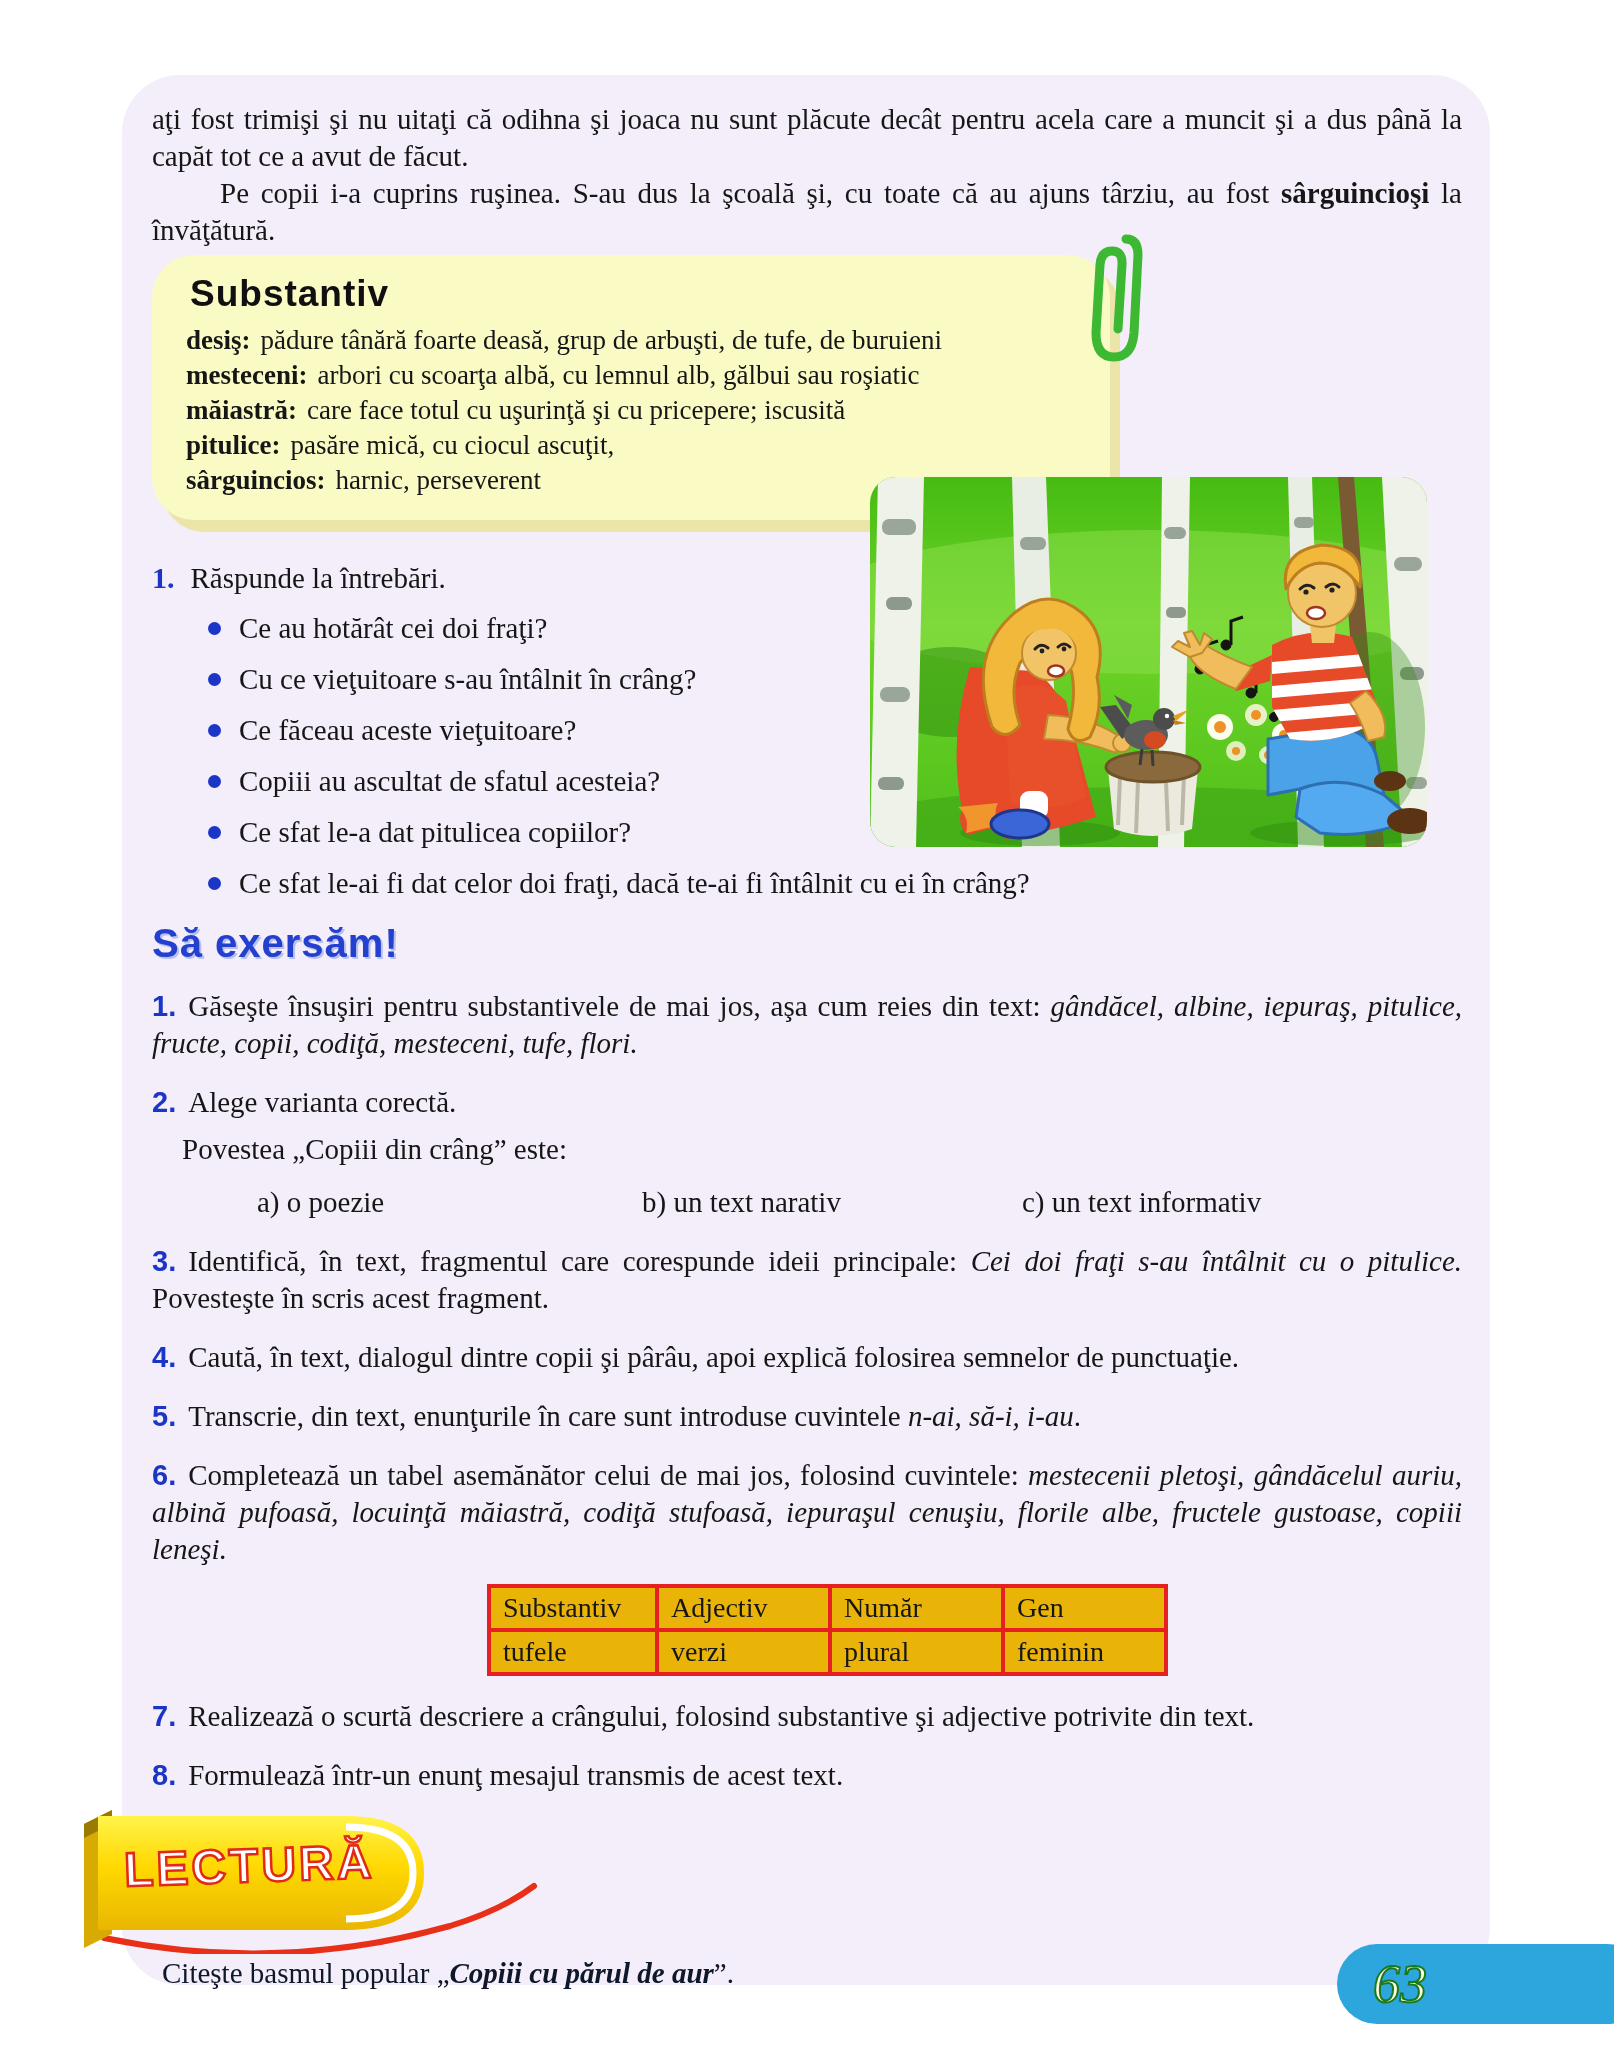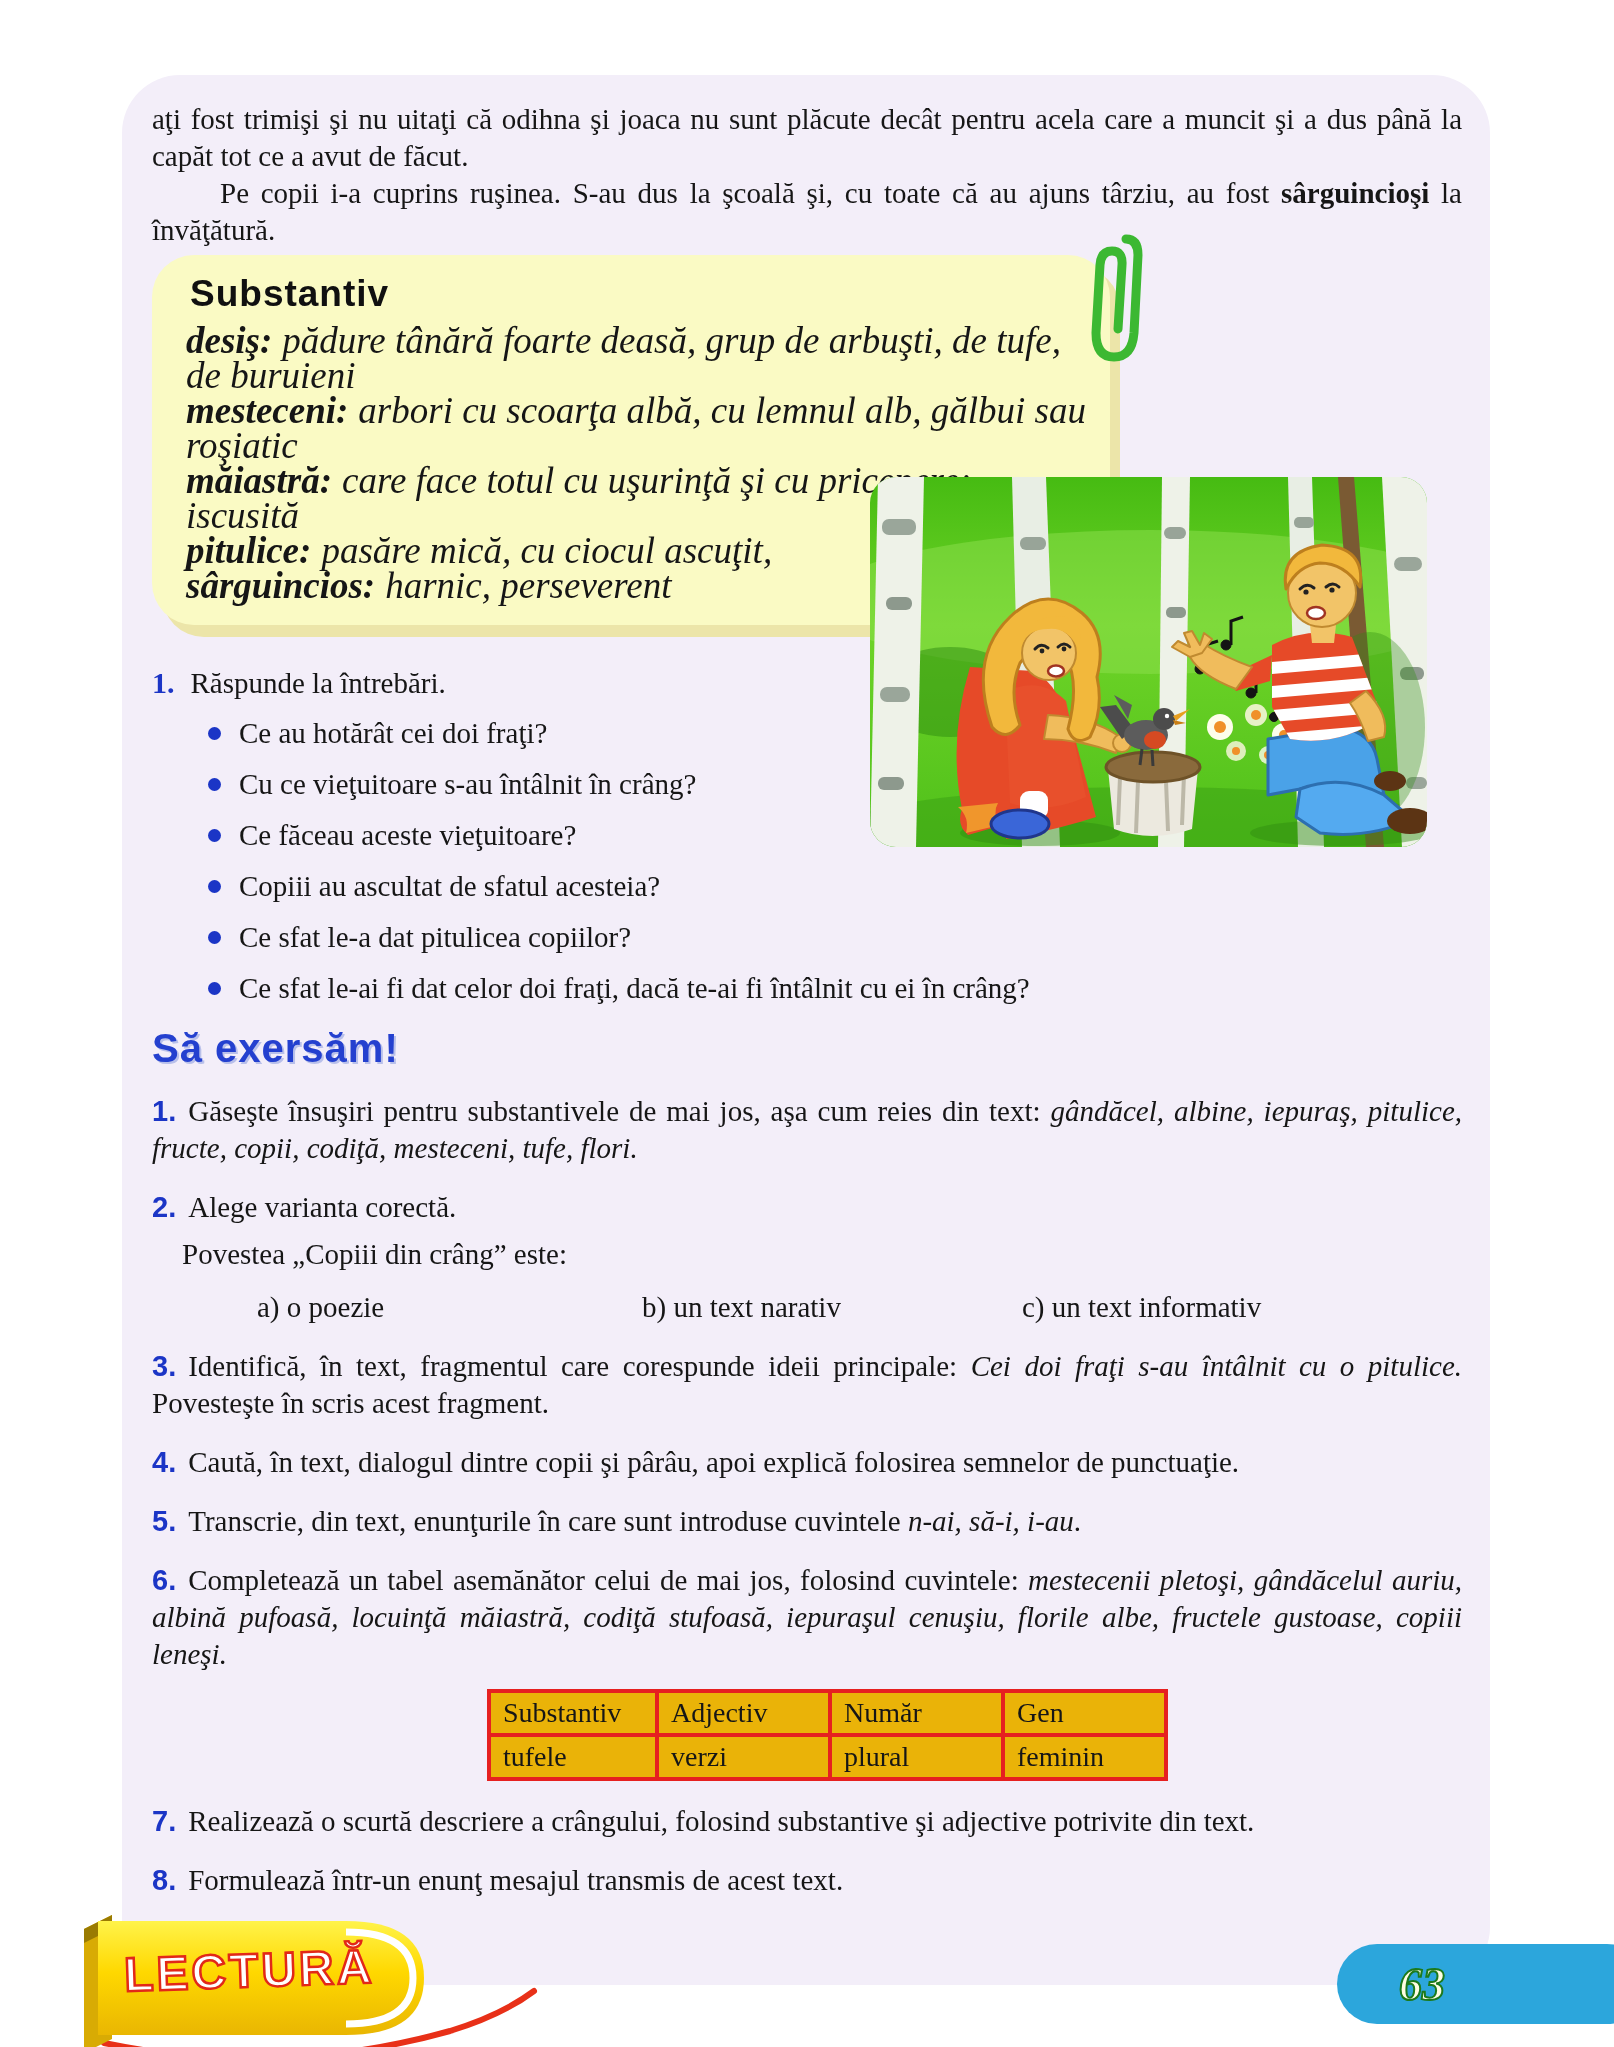--- a/index.html
+++ b/index.html
@@ -22,21 +22,21 @@
   .vocab{
     position:relative;margin-top:6px;width:900px;
     background:#fafac4;border-radius:42px;
     padding:16px 24px 22px 34px;
     box-shadow:10px 12px 0 #ece5a9;
   }
   .vocab-title{
     font-family:"Liberation Sans", sans-serif;font-weight:bold;
     font-size:37px;line-height:42px;letter-spacing:1px;margin:2px 0 8px 4px;color:#101010;
   }
-  .ventry{font-size:37px;line-height:35px;font-style:italic;}
+  .ventry{font-size:27px;line-height:35px;}
   .ventry .term{font-weight:bold;margin-right:10px;}
   .paperclip{position:absolute;right:-38px;top:-30px;}
 
   
   .qsection{margin-top:38px;}
   .qhead{font-size:29px;line-height:40px;}
   .qnum{color:#1b35c6;font-weight:bold;font-size:30px;margin-right:16px;}
   ul.qlist{list-style:none;margin:12px 0 0 0;padding:0;}
   ul.qlist li{
     display:flex;align-items:flex-start;
@@ -94,21 +94,21 @@
   }
   .citeste{margin:2px 0 0 10px;font-size:29px;line-height:34px;color:#0f172a;}
   .citeste .btitle{font-weight:bold;font-style:italic;}
 
   
   .badge{
     position:absolute;left:1337px;top:1944px;width:310px;height:80px;
     background:#2ca6dc;border-radius:40px;display:flex;align-items:center;
   }
   .badge span{
-    margin-left:62px;font-size:46px;font-weight:bold;font-style:italic;
+    margin-left:36px;font-size:54px;font-weight:normal;font-style:italic;
     color:#fffde4;-webkit-text-stroke:2px #1c7a1c;
     font-family:"Liberation Serif", serif;
   }
 </style>
 </head>
 <body>
 
 <div class="panel">
   <div class="content">
 

